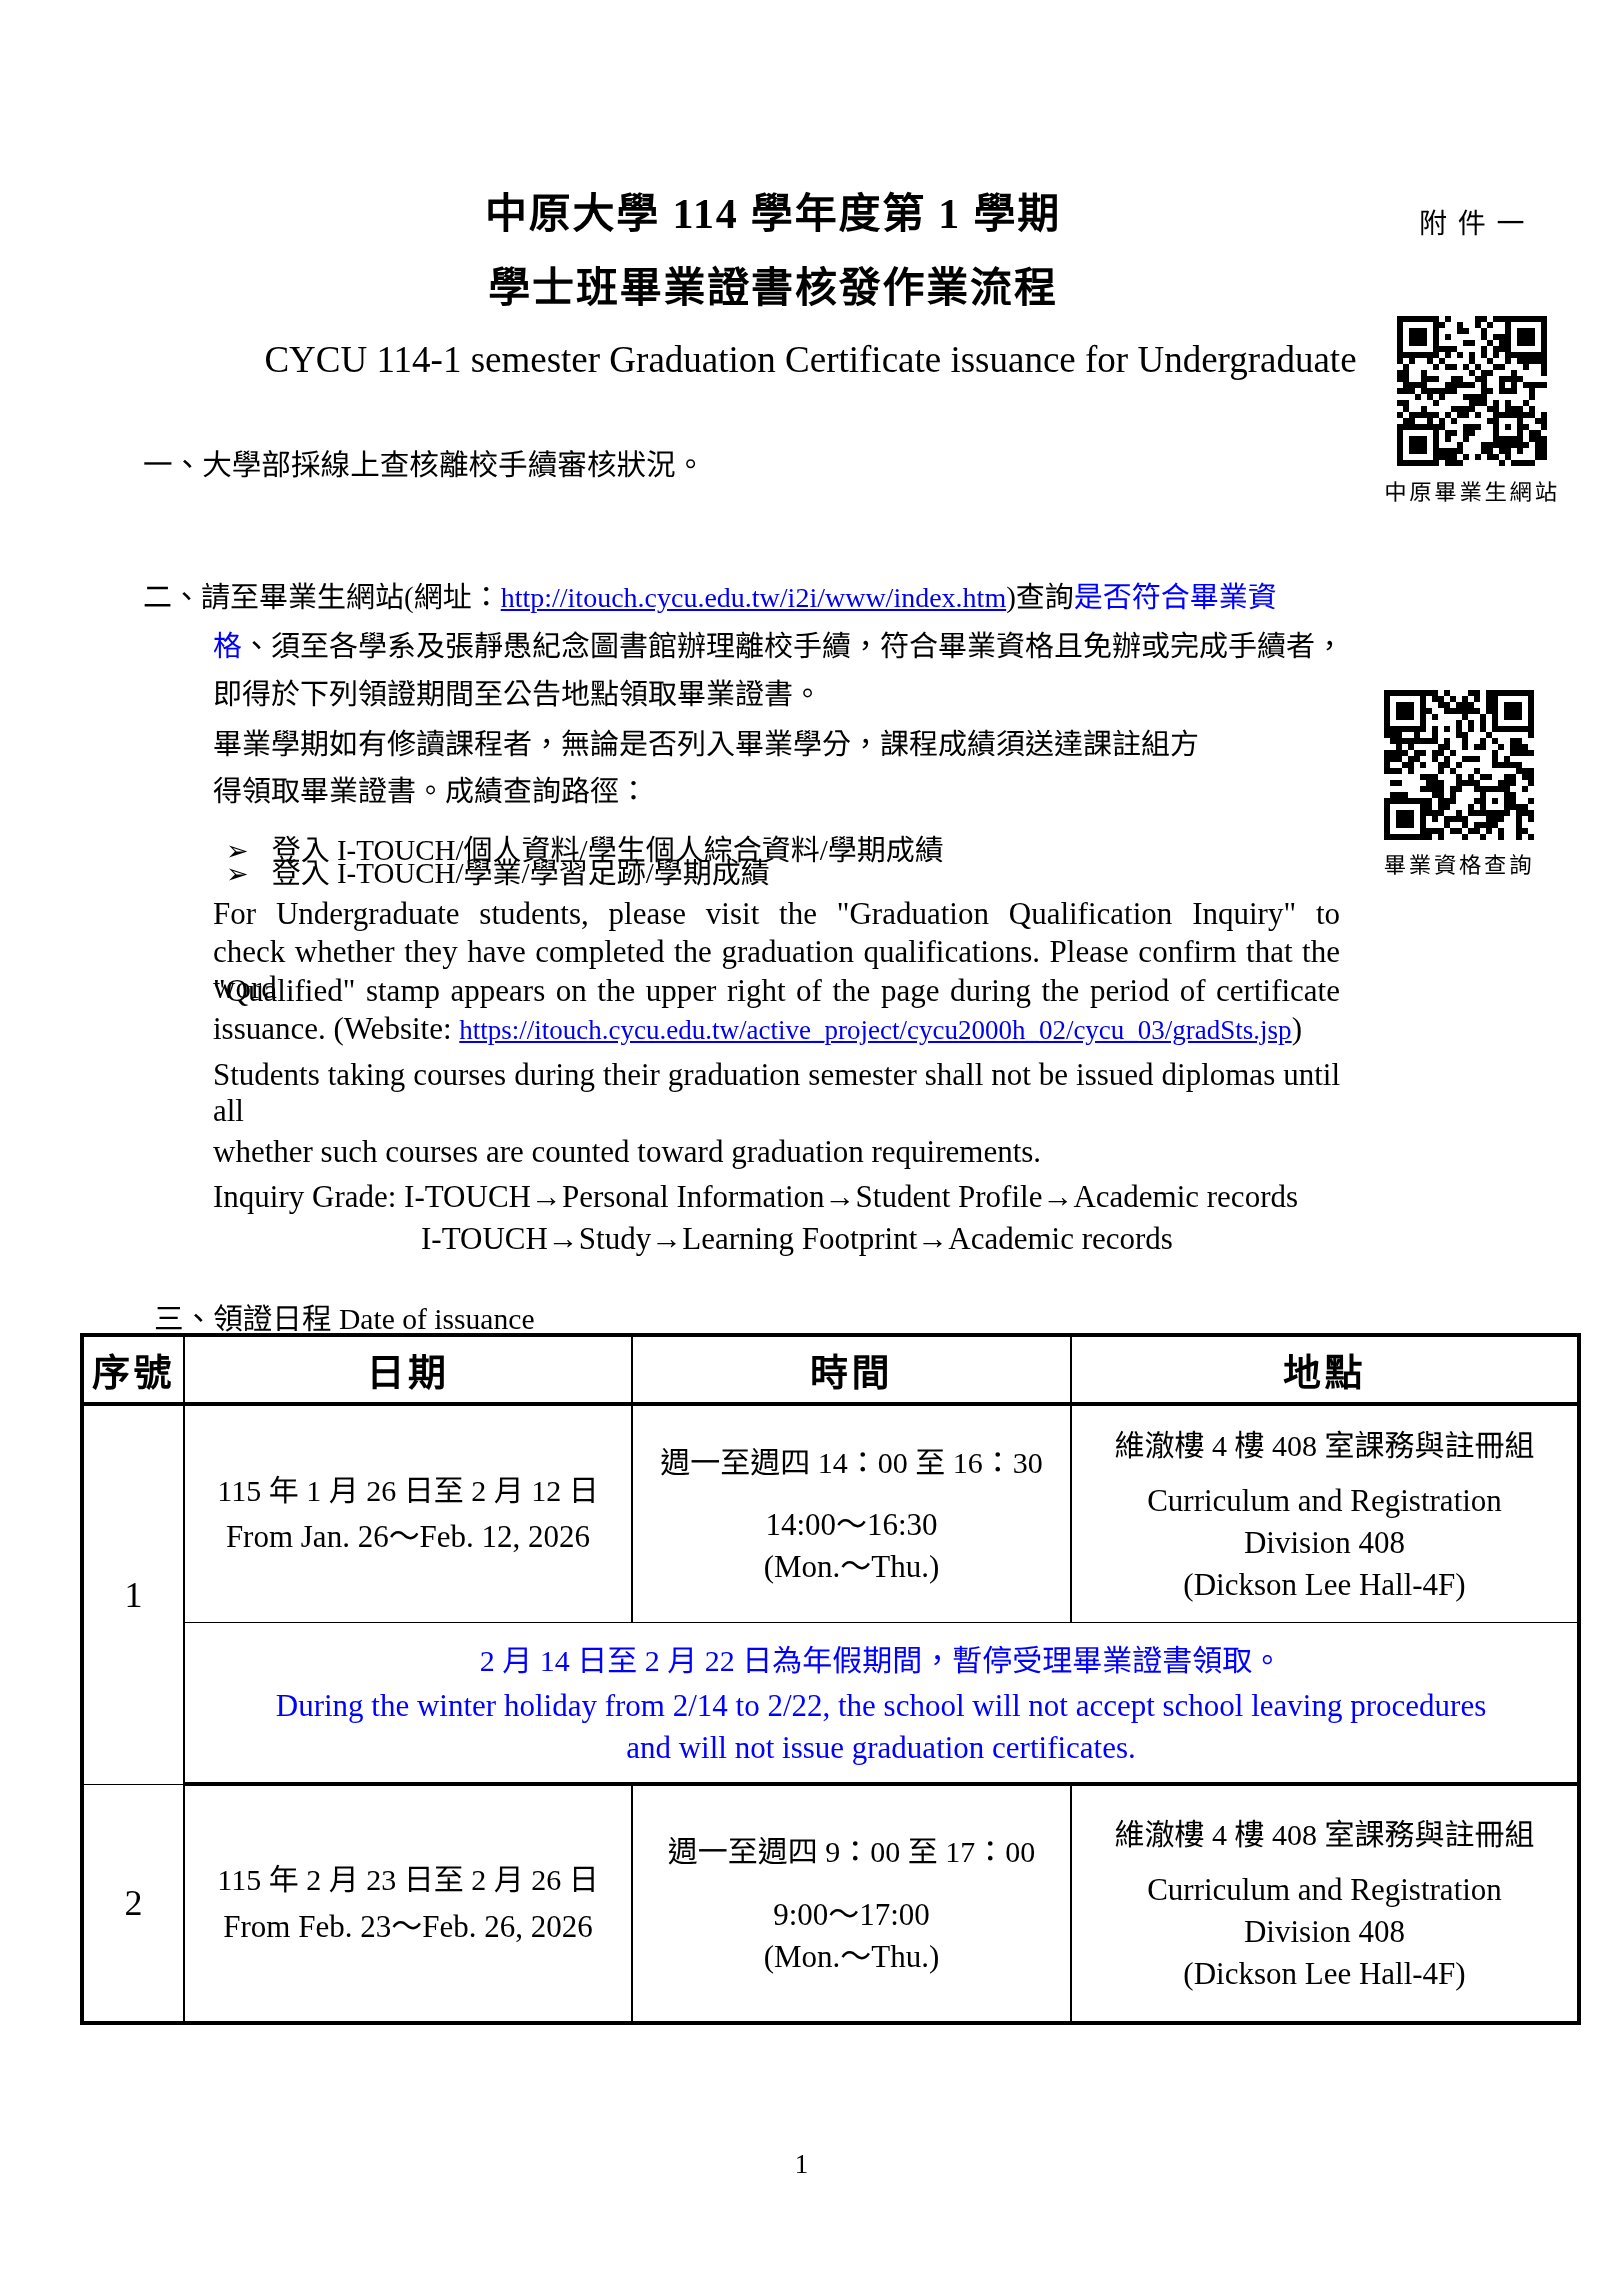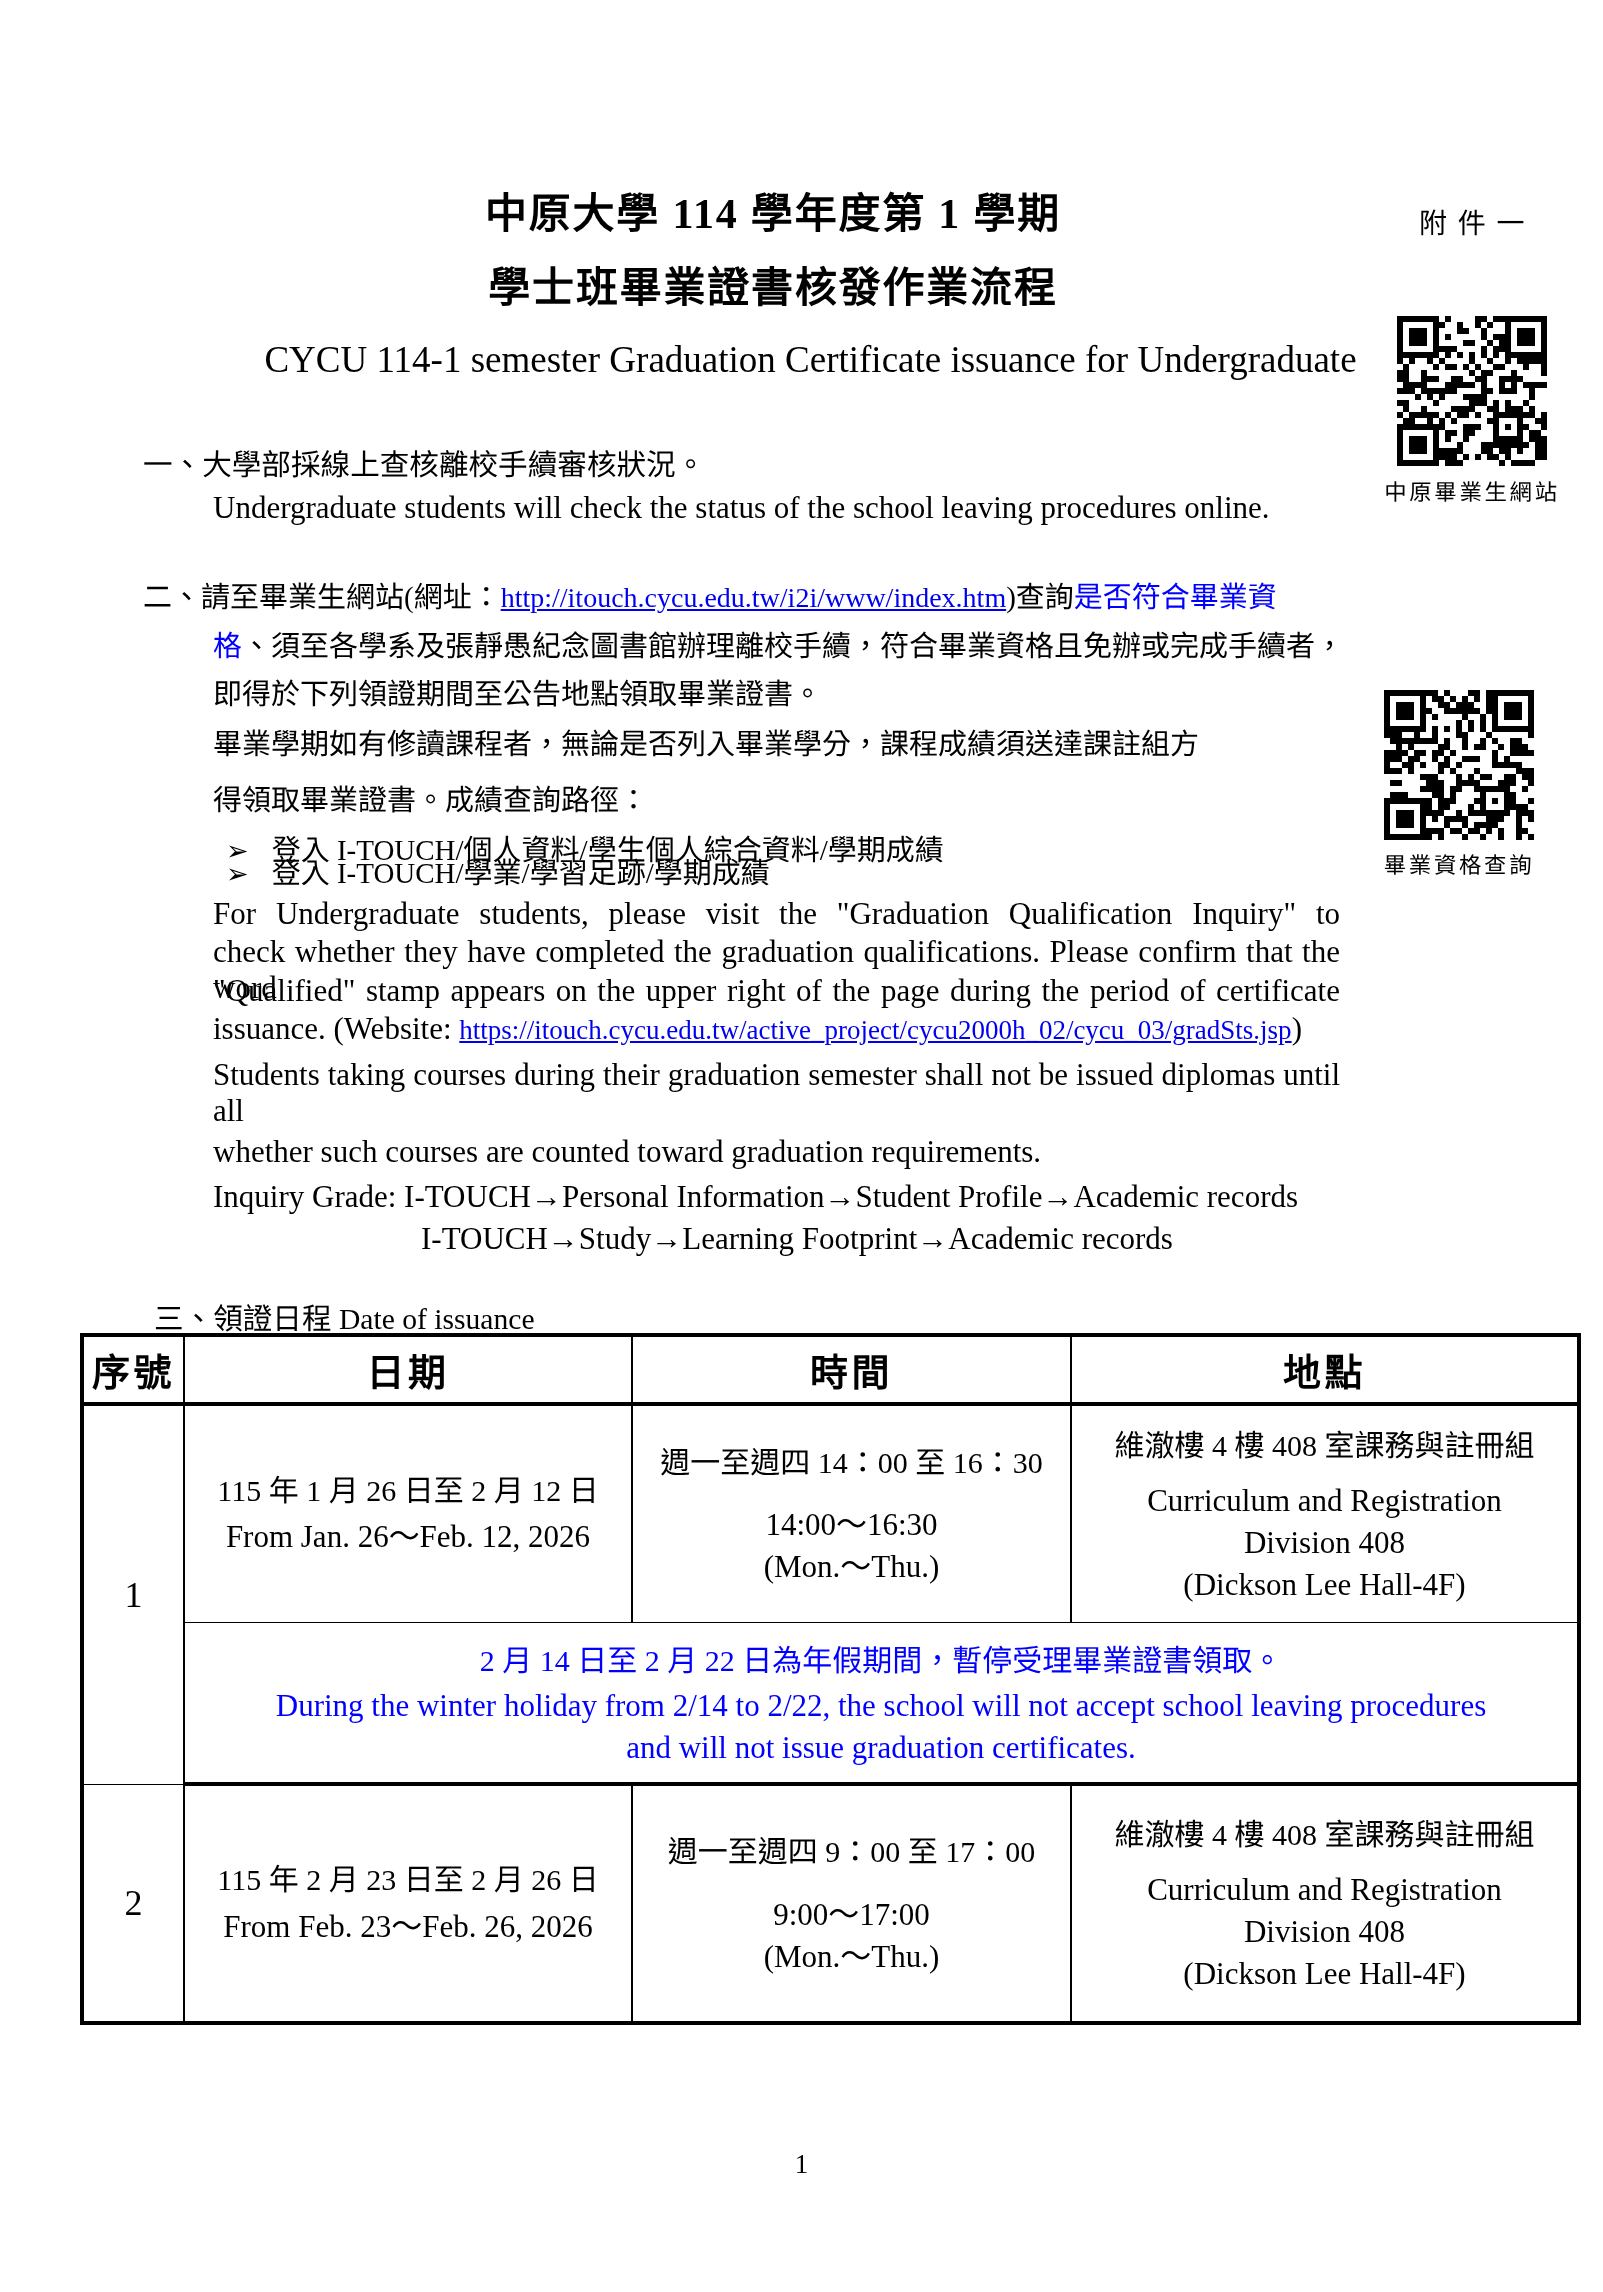--- a/index.html
+++ b/index.html
@@ -692,32 +692,31 @@
       <div class="on"></div>
       <div class="on"></div>
       <div class="on"></div>
       <div class="on"></div>
       <div></div>
       <div></div>
     </div>
   <div class="abs c qr-label nw" style="left:1377px;top:474px;width:190px;">中原畢業生網站</div>
 
   <div class="abs zh-big nw" style="left:143px;top:441px;">一、大學部採線上查核離校手續審核狀況。</div>
-  <div class="abs enline nw" style="left:213px;top:490px;">Undergraduate students will check the status of the school leaving procedures online.</div>
 
   <div class="abs zhline nw" style="left:143px;top:573px;">
     <span>二、請至畢業生網站(網址：</span><a class="doclink link-sm">http://itouch.cycu.edu.tw/i2i/www/index.htm</a><span>)查詢</span><span class="blue">是否符合畢業資</span>
   </div>
   <div class="abs zhline nw" style="left:213px;top:622px;">
     <span class="blue">格</span><span>、須至各學系及張靜愚紀念圖書館辦理離校手續，符合畢業資格且免辦或完成手續者，</span>
   </div>
   <div class="abs zhline nw" style="left:213px;top:670px;">即得於下列領證期間至公告地點領取畢業證書。</div>
 
   <div class="abs zhline nw" style="left:213px;top:720px;">畢業學期如有修讀課程者，無論是否列入畢業學分，課程成績須送達課註組方</div>
-  <div class="abs zhline nw" style="left:213px;top:767px;margin-top:9px;">得領取畢業證書。成績查詢路徑：</div>
+  <div class="abs zhline nw" style="left:213px;top:767px;">得領取畢業證書。成績查詢路徑：</div>
 
   <div class="abs zhline nw" style="left:226px;top:802px;margin-top:24px;">
     <span class="bullet-arrow">➢</span><span>登入 I-TOUCH/個人資料/學生個人綜合資料/學期成績</span>
   </div>
   <div class="abs zhline nw" style="left:226px;top:849px;">
     <span class="bullet-arrow">➢</span><span>登入 I-TOUCH/學業/學習足跡/學期成績</span>
   </div>
 
   <div class="abs qr" id="qr2" style="left: 1384px; top: 690px; width: 150px; height: 150px; grid-template-columns: repeat(25, 1fr); grid-template-rows: repeat(25, 1fr);">
       <div class="on"></div>

